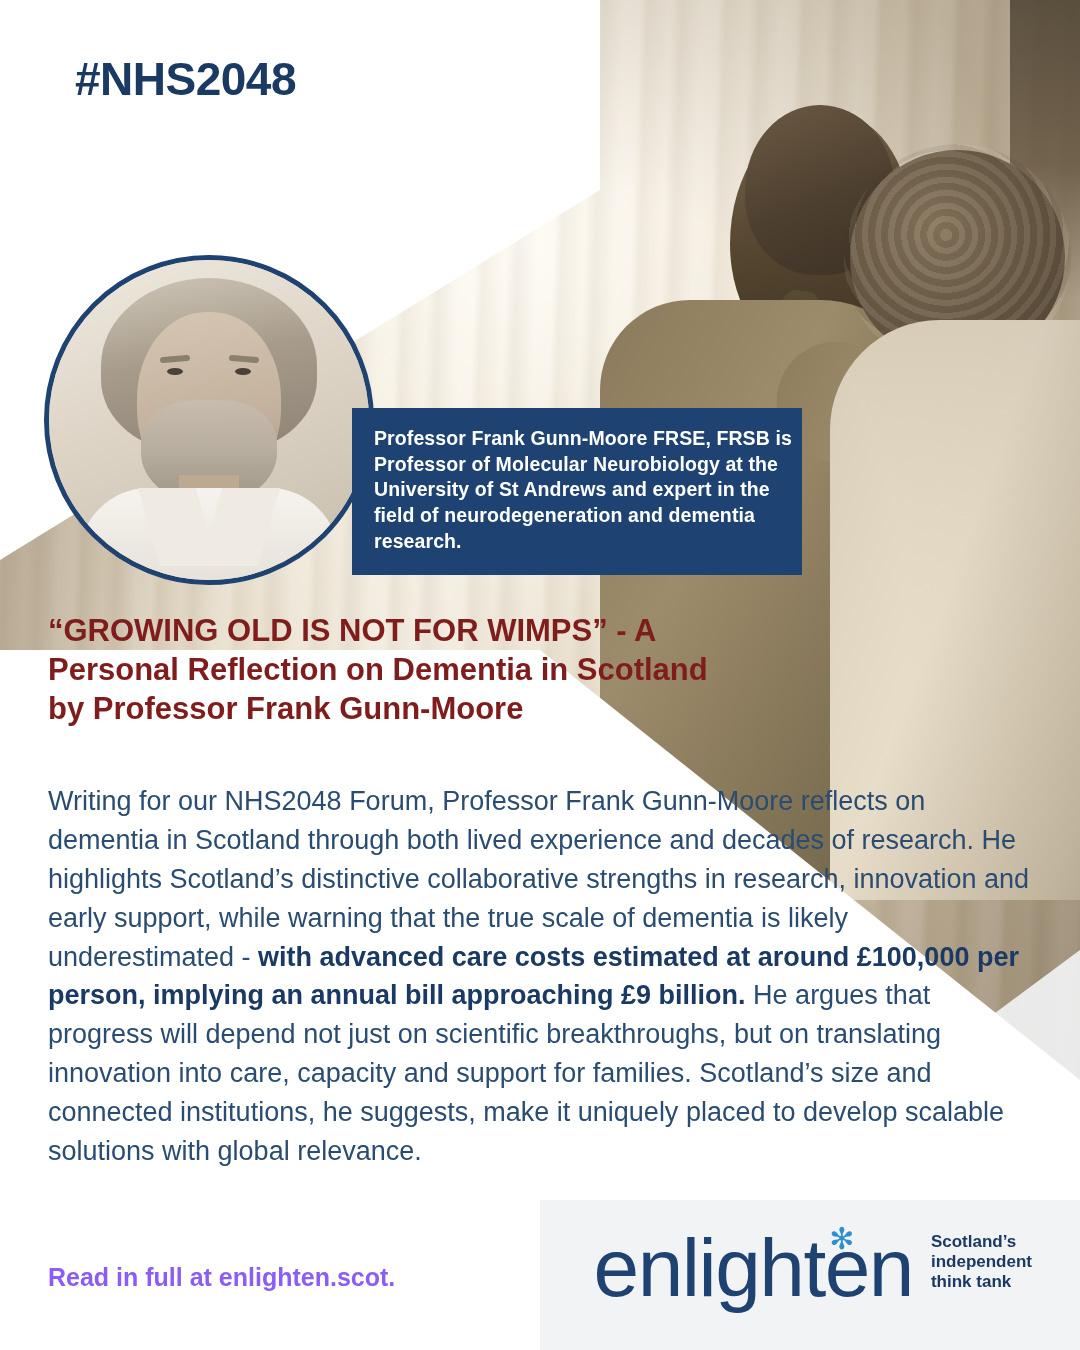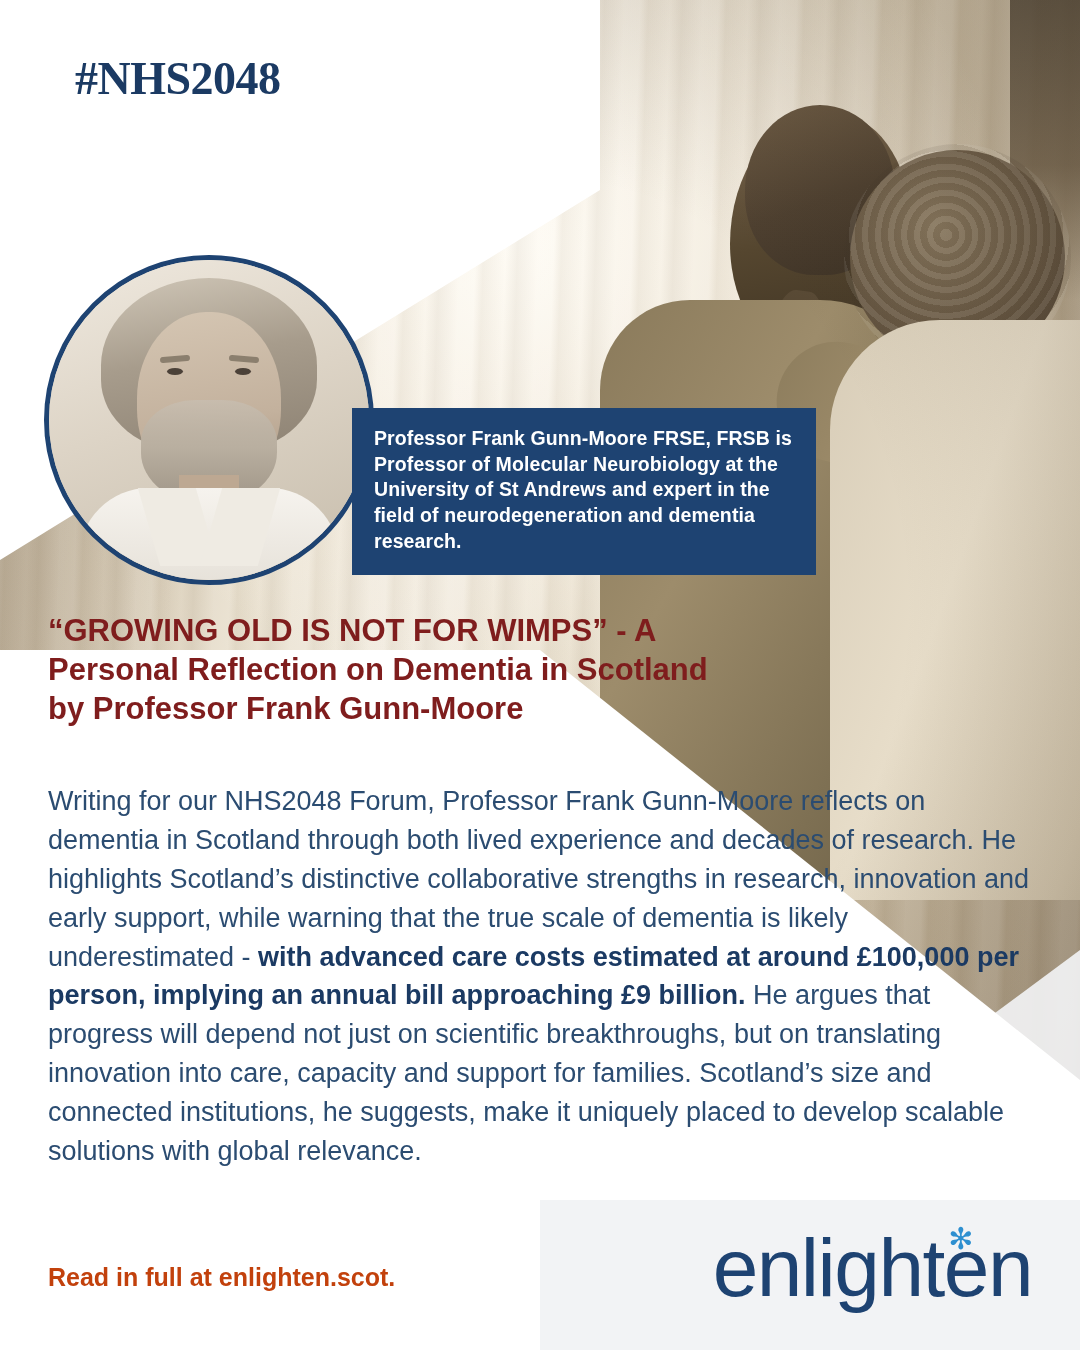--- a/index.html
+++ b/index.html
@@ -151,21 +151,20 @@
   }
 
   
   .hashtag {
     position: absolute;
     left: 75px; top: 52px;
     font-size: 46px;
     font-weight: 700;
     letter-spacing: -0.5px;
     color: #1b3a63;
-    font-family: Liberation Serif, serif;
   }
 
   
   .headshot {
     position: absolute;
     left: 44px; top: 255px;
     width: 320px; height: 320px;
     border-radius: 50%;
     overflow: hidden;
     border: 5px solid #1e4372;
@@ -223,21 +222,21 @@
     position: absolute; left: 130px; top: 215px;
     width: 60px; height: 50px;
     background: #bda892;
   }
 
   
   .bio-box {
     position: absolute;
     left: 352px; top: 408px;
     width: 418px;
-    padding: 18px 24px 20px 22px;
+    padding: 18px 10px 20px 22px;
     background: #1e4372;
     color: #ffffff;
     font-size: 19.5px;
     font-weight: 700;
     line-height: 1.32;
     letter-spacing: 0.1px;
   }
 
   
   .headline {
@@ -263,21 +262,21 @@
     font-weight: 700;
     color: #1b3a63;
   }
 
   
   .read-full {
     position: absolute;
     left: 48px; bottom: 58px;
     font-size: 25px;
     font-weight: 700;
-    color: #c2410c;
+    color: #8b5cf6;
   }
   .logo-block {
     position: absolute;
     right: 48px; bottom: 45px;
     display: flex;
     align-items: center;
     gap: 18px;
   }
   .logo-word {
     position: relative;
@@ -357,15 +356,18 @@
 
   <div class="body-copy"><span>Writing for our NHS2048 Forum, Professor Frank Gunn-Moore reflects on dementia in Scotland through both lived experience and decades of research. He highlights Scotland’s distinctive collaborative strengths in research, innovation and early support, while warning that the true scale of dementia is likely underestimated - </span><b>with advanced care costs estimated at around £100,000 per person, implying an annual bill approaching £9 billion.</b><span> He argues that progress will depend not just on scientific breakthroughs, but on translating innovation into care, capacity and support for families. Scotland’s size and connected institutions, he suggests, make it uniquely placed to develop scalable solutions with global relevance.</span></div>
 
   <div class="read-full">Read in full at enlighten.scot.</div>
 
   <div class="logo-block">
     <div class="logo-word">
       <span>enlighten</span>
       <span class="logo-star">✻</span>
     </div>
+    <div class="logo-tag">Scotland’s
+independent
+think tank</div>
   </div>
 
 </div>
 
 </body></html>

